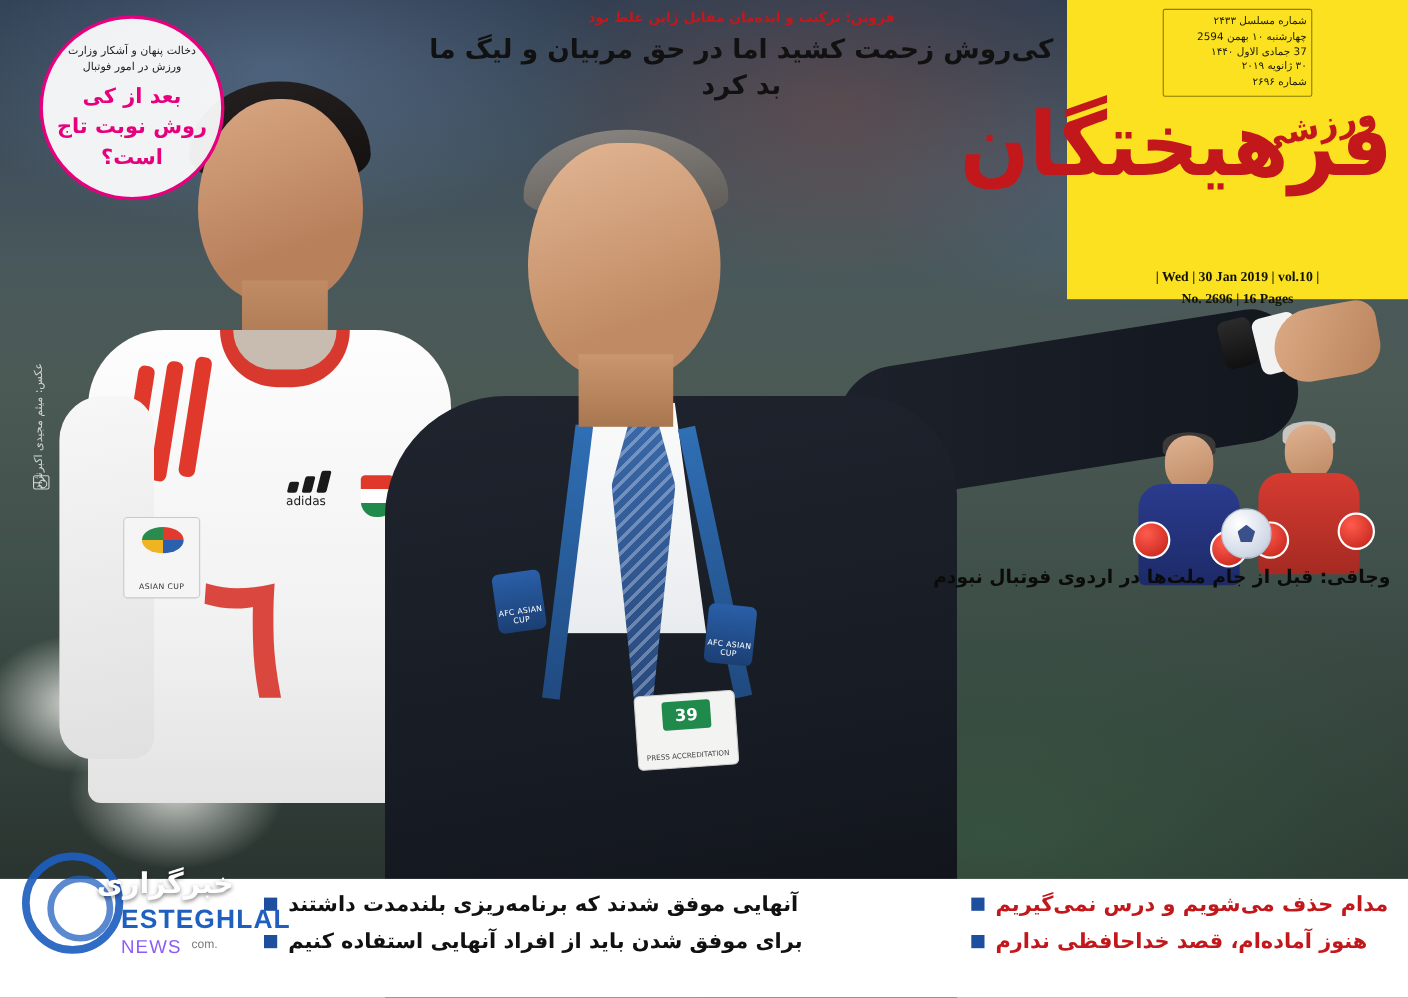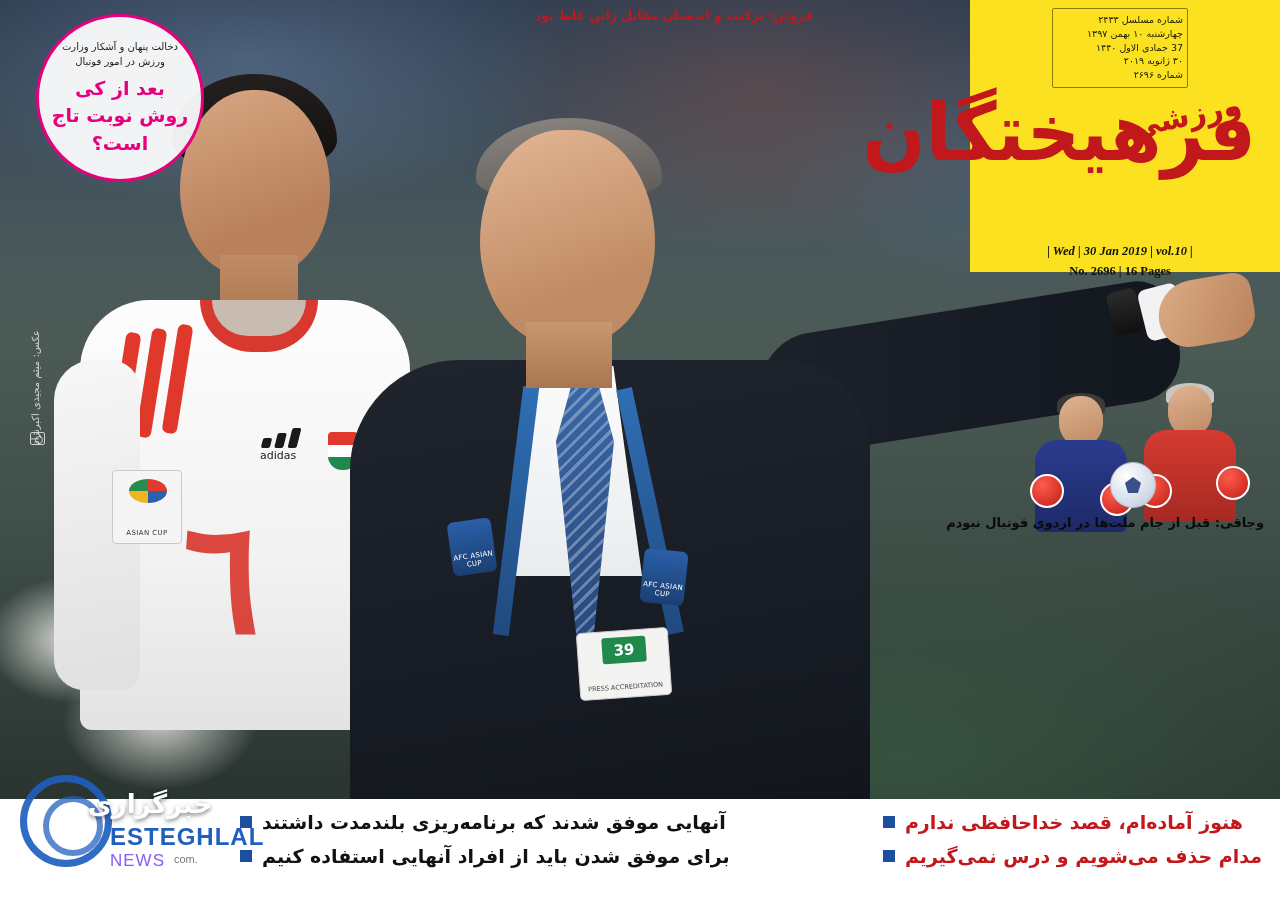--- a/index.html
+++ b/index.html
@@ -196,21 +196,21 @@
   .coach .watch {
     position: absolute; left: 780px; top: 200px; width: 30px; height: 44px;
     background: linear-gradient(180deg, #2b2b2b, #101010);
     border-radius: 7px; transform: rotate(-14deg);
   }
 
   
   .masthead {
     position: absolute; right: 0; top: 0; width: 310px; height: 272px;
     background: #fbe11f;
-    padding: 8px 24px 10px 14px;
+    padding: 8px 14px 10px 14px;
     text-align: center;
   }
   .masthead .meta {
     border: 1px solid #8d7d00; display: block; margin: 0 auto 4px auto;
     width: 136px; padding: 4px 4px 5px 4px; border-radius: 2px;
     font-size: 9.5px; line-height: 1.45; color: #1a1a00; text-align: right;
   }
   .masthead .meta div { white-space: nowrap; }
   .masthead .logo {
     position: relative; height: 150px; margin-top: 2px;
@@ -220,21 +220,21 @@
     font-size: 74px; font-weight: 700; color: #c2181c; line-height: 1.1;
     letter-spacing: -2px; transform: scaleY(1.08);
   }
   .masthead .logo .sub {
     position: absolute; right: 14px; top: 6px;
     font-size: 30px; font-weight: 700; color: #c2181c;
     transform: rotate(-12deg);
   }
   .masthead .line-en {
     font-family: "Liberation Serif", serif; font-size: 12.5px; font-weight: 700;
-    color: #121200; margin-top: 2px; direction: ltr; font-style: italic;
+    color: #121200; margin-top: 2px; direction: ltr;
   }
   .masthead .line-en2 {
     font-family: "Liberation Serif", serif; font-size: 12.5px; font-weight: 700;
     color: #121200; margin-top: 5px; direction: ltr;
   }
 
   
   .circle-teaser {
     position: absolute; left: 36px; top: 14px; width: 168px; height: 168px;
     border-radius: 50%; background: rgba(255,255,255,0.93);
@@ -302,21 +302,21 @@
   .boxers .ball::after {
     content: ""; position: absolute; left: 14px; top: 14px; width: 16px; height: 16px;
     background: #39508a; clip-path: polygon(50% 0, 100% 38%, 81% 100%, 19% 100%, 0 38%);
   }
 
   
   .right-block {
     position: absolute; right: 16px; top: 515px; width: 690px; text-align: right;
   }
   .right-block .kicker {
-    font-size: 13px; color: #0b0b0b; font-weight: 700; margin-bottom: 4px;
+    font-size: 17px; color: #0b0b0b; font-weight: 700; margin-bottom: 4px;
   }
   .right-block .head {
     font-size: 25px; font-weight: 700; color: #0b0b0b; line-height: 1.4;
   }
 
   
   .interview {
     position: absolute; right: 16px; top: 630px; width: 900px; text-align: right;
     font-size: 23px; font-weight: 700; color: #ffffff;
     text-shadow: 0 2px 5px rgba(0,0,0,.65);
@@ -452,40 +452,41 @@
       </div>
     </div>
   </div>
 
   <div class="photo-credit">عکس: میثم مجیدی اکبرنژاد</div>
   <div class="credit-icon"></div>
 
   <div class="masthead">
     <div class="meta">
       <div>شماره مسلسل ۲۴۳۳</div>
-      <div>چهارشنبه ۱۰ بهمن ۱۳۹۷</div>
+      <div>چهارشنبه ۱۰ بهمن 2594</div>
       <div>37 جمادی الاول ۱۴۴۰</div>
       <div>۳۰ ژانویه ۲۰۱۹</div>
       <div>شماره ۲۶۹۶</div>
     </div>
     <div class="logo">
       <div class="main">فرهیختگان</div>
       <div class="sub">ورزشی</div>
     </div>
     <div class="line-en">| Wed | 30 Jan 2019 | vol.10 |</div>
     <div class="line-en2">No. 2696 | 16 Pages</div>
   </div>
 
   <div class="circle-teaser">
     <div class="kicker">دخالت پنهان و آشکار وزارت ورزش در امور فوتبال</div>
     <div class="big">بعد از کی روش نوبت تاج است؟</div>
   </div>
 
   <div class="top-strip">
     <div class="kicker">فروتن: ترکیب و ایده‌مان مقابل ژاپن غلط بود</div>
+    <div class="head">کی‌روش زحمت کشید اما در حق مربیان و لیگ ما بد کرد</div>
   </div>
 
   <div class="boxers">
     <div class="b1">
       <div class="hr"></div>
       <div class="hd"></div>
       <div class="bd"></div>
       <div class="glove g1"></div>
       <div class="glove g2"></div>
     </div>
@@ -511,25 +512,25 @@
         <span class="tx">آنهایی موفق شدند که برنامه‌ریزی بلندمدت داشتند</span>
         <span class="sq"></span>
       </div>
       <div class="bullet-row">
         <span class="tx">برای موفق شدن باید از افراد آنهایی استفاده کنیم</span>
         <span class="sq"></span>
       </div>
     </div>
     <div class="bullets right">
       <div class="bullet-row">
+        <span class="tx">مدام حذف می‌شویم و درس نمی‌گیریم</span>
+        <span class="sq"></span>
+      </div>
+      <div class="bullet-row">
         <span class="tx">هنوز آماده‌ام، قصد خداحافظی ندارم</span>
-        <span class="sq"></span>
-      </div>
-      <div class="bullet-row">
-        <span class="tx">مدام حذف می‌شویم و درس نمی‌گیریم</span>
         <span class="sq"></span>
       </div>
     </div>
   </div>
 
   <div class="watermark">
     <div class="ring"></div>
     <div class="fa">خبرگزاری</div>
     <div class="en">ESTEGHLAL</div>
     <div class="en2">NEWS</div>

